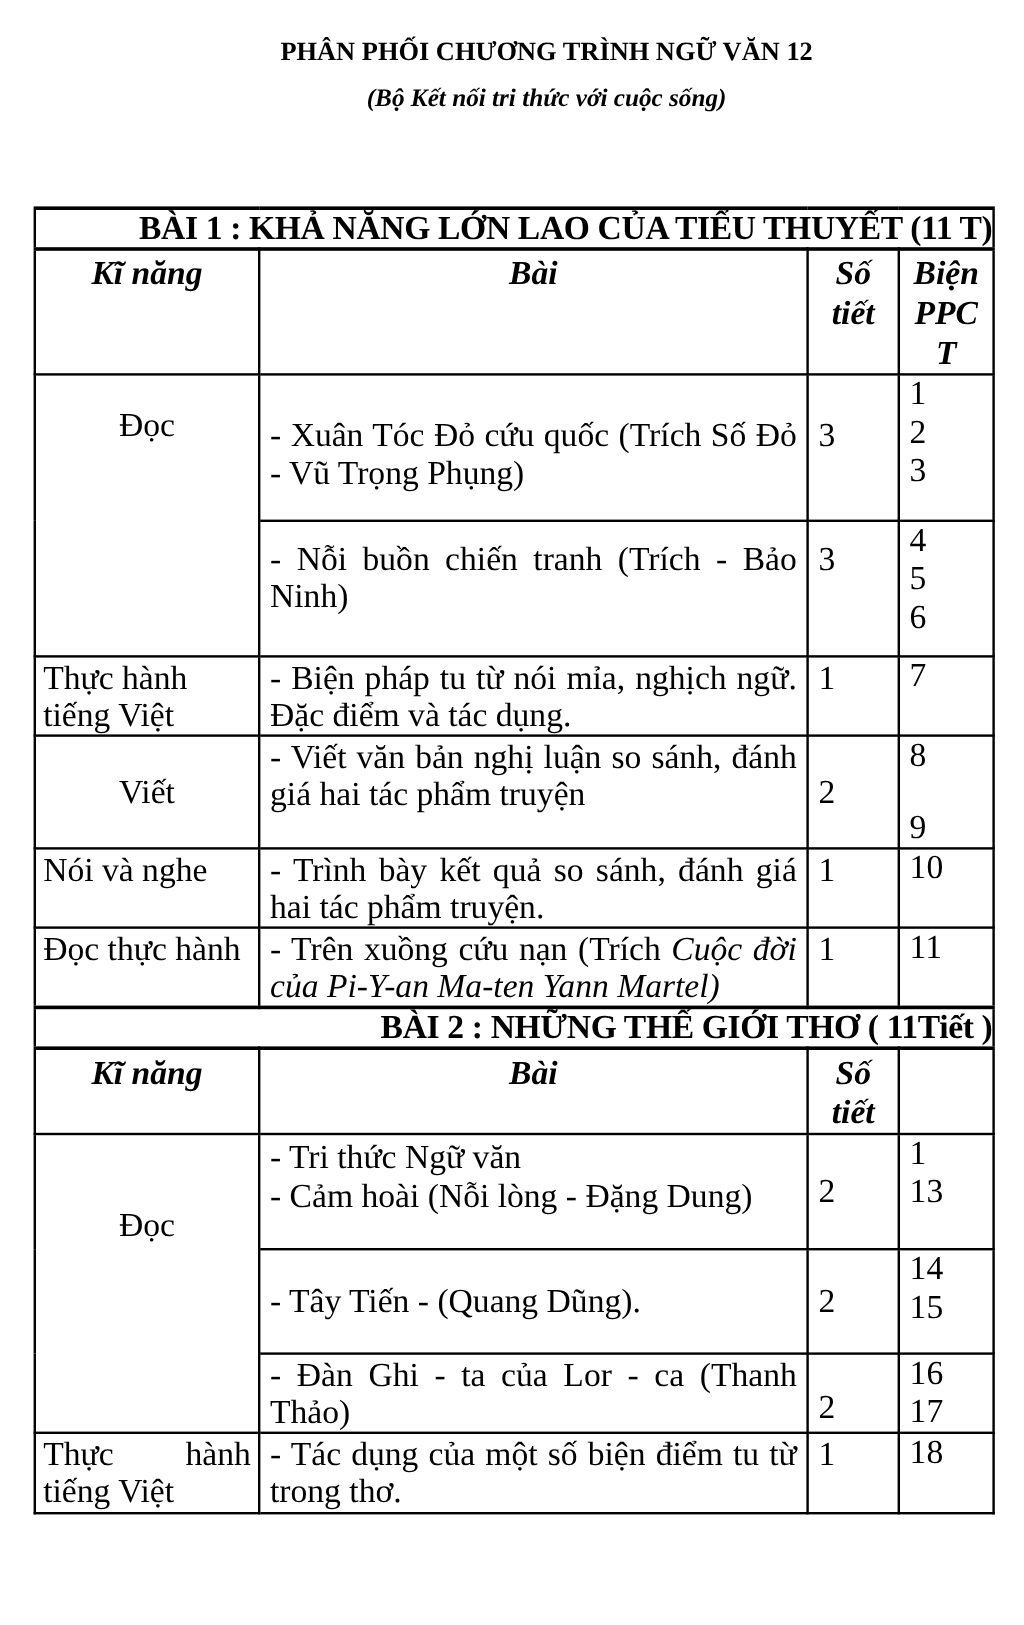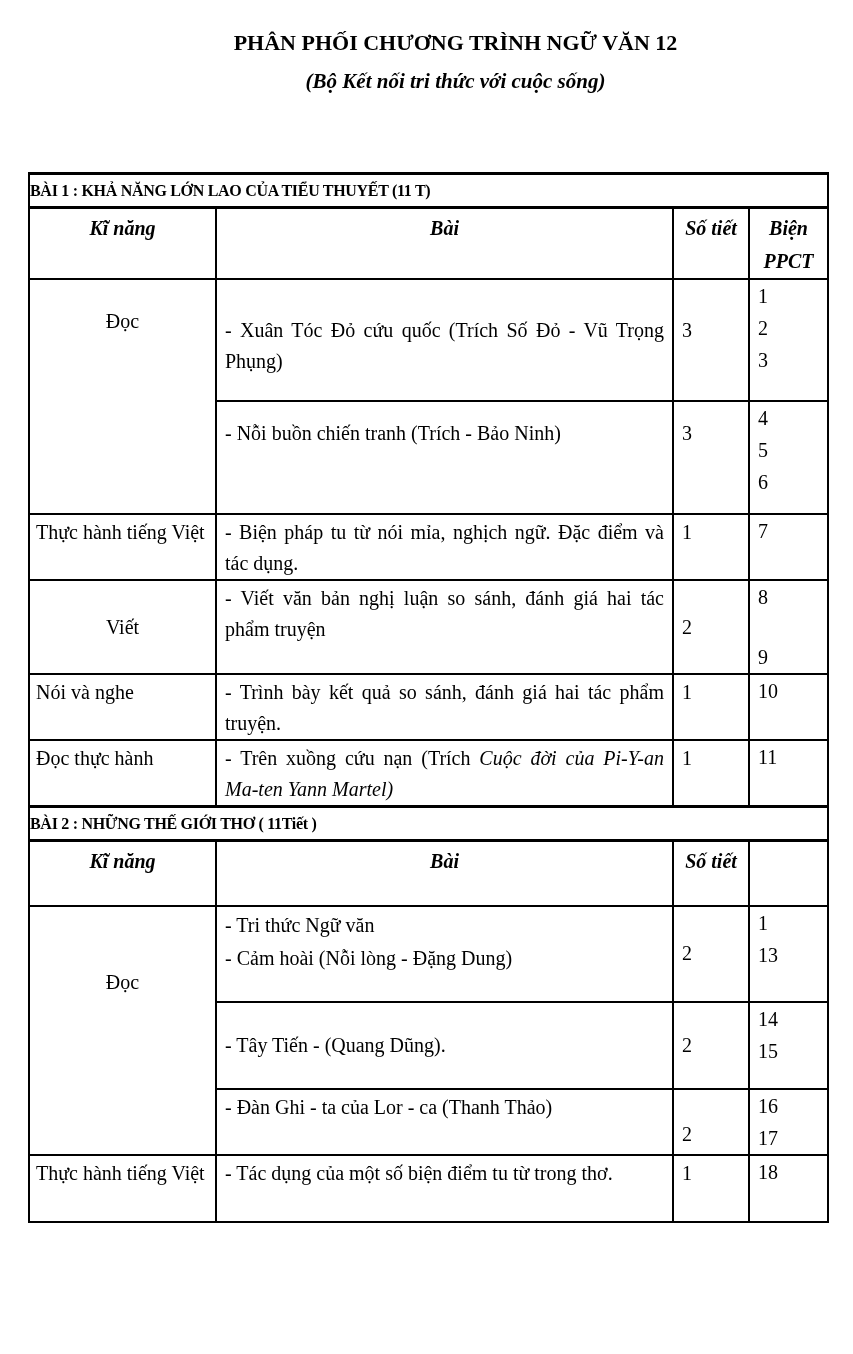--- a/index.html
+++ b/index.html
@@ -28,32 +28,32 @@
   
   table.doc-table {
     border-collapse: collapse;
     table-layout: fixed;
     width: 799px;
     margin: 72px 0 0 28px;
   }
   td {
     border: 2px solid #000;
     vertical-align: top;
-    font-size: 20px;
+    font-size: 28px;
     line-height: 31px;
     padding: 0 6px;
     overflow: hidden;
     word-wrap: break-word;
   }
   tr.section-row td {
     border-top: 3px solid #000;
     border-bottom: 3px solid #000;
     font-weight: bold;
-    font-size: 16px;
-    text-align: left;
+    font-size: 28px;
+    text-align: right;
     letter-spacing: -0.3px;
     padding: 0;
   }
   td.ch {
     font-weight: bold;
     font-style: italic;
     text-align: center;
     vertical-align: top;
     padding-top: 3px;
     line-height: 33px;

